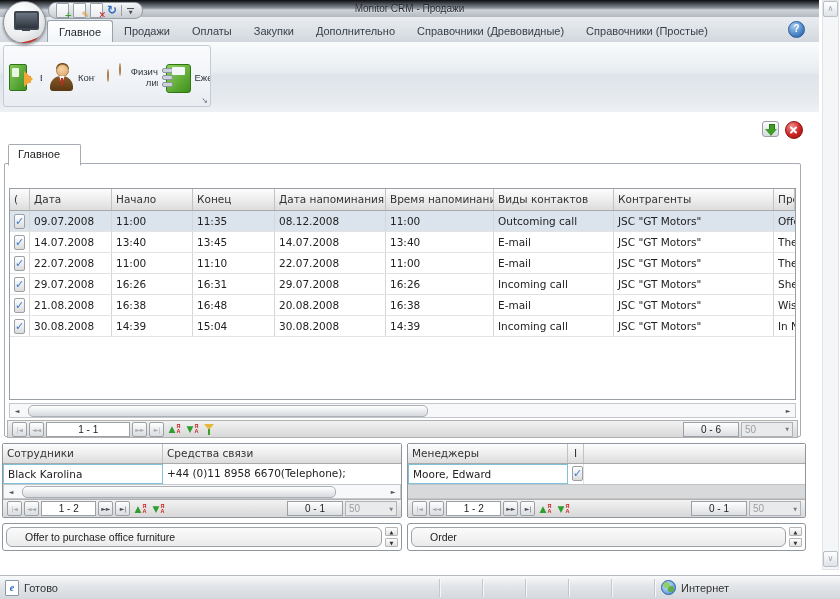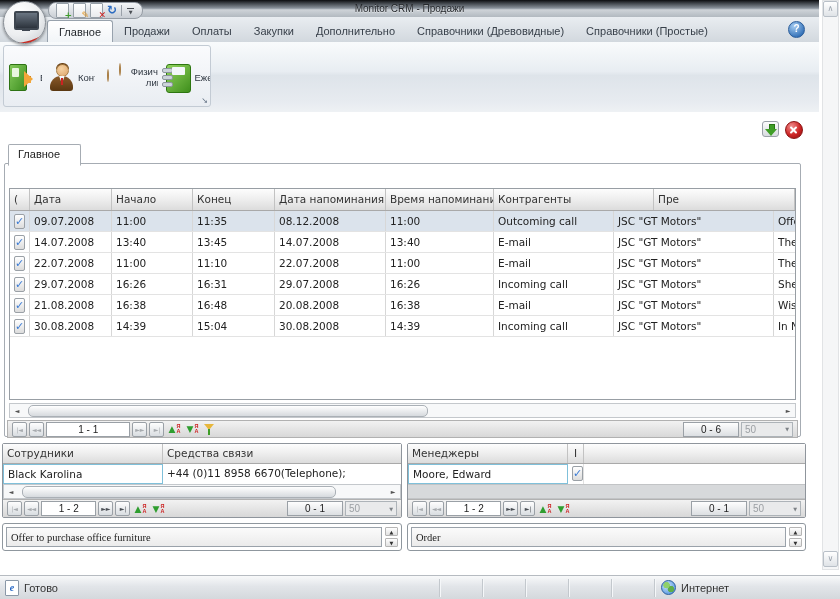--- a/index.html
+++ b/index.html
@@ -176,23 +176,23 @@
   .panel .hsb{position:static;flex:none}
   .panel .hsb .thumb{left:4px;width:312px}
   .graystrip{height:13px;background:#d7d9db;border-top:1px solid #c2c4c6;border-bottom:1px solid #c2c4c6;flex:none}
   .panel .pager{position:static;flex:1;border:none;border-top:1px solid #b1b1b1}
 
   
   .tbox{position:absolute;top:411px;height:28px;border:1px solid #8f979e;border-radius:3px;background:#fff;
     box-sizing:border-box;display:flex;align-items:center;padding:3px 3px}
   .tbox.left{left:2px;width:400px}
   .tbox.right{left:407px;width:399px}
-  .tfield{flex:1;height:20px;border:1px solid #9aa2aa;border-radius:0;background:linear-gradient(#fbfbfb,#ebebeb);
-    font-size:10.5px;line-height:19px;padding:0 4px;color:#222;overflow:hidden;white-space:nowrap;
-    font-family:Liberation Serif, serif;box-sizing:border-box}
+  .tfield{flex:1;height:20px;border:1px solid #9aa2aa;border-radius:6px;background:linear-gradient(#fbfbfb,#ebebeb);
+    font-size:10.5px;line-height:19px;padding:0 18px;color:#222;overflow:hidden;white-space:nowrap;
+    font-family:Liberation Sans, sans-serif;box-sizing:border-box}
   .spin{width:13px;margin-left:3px;display:flex;flex-direction:column;gap:2px;flex:none}
   .spin .sb{height:9px;background:linear-gradient(#ffffff,#e2e2e2);border:1px solid #b5b5b5;border-radius:1px;
     font-size:5px;color:#333;text-align:center;line-height:8px;box-sizing:border-box}
 
   
   .vsb{position:absolute;left:822px;top:0;width:17px;height:570px;background:#f5f6f7;border:1px solid #e1e3e5;box-sizing:border-box}
   .vbtn{position:absolute;left:0px;width:15px;height:16px;border:1px solid #b9c0c8;border-radius:2px;box-sizing:border-box;
     background:linear-gradient(#ffffff,#dfe3e7);color:#9aa2ac;font-size:8px;text-align:center;line-height:14px}
   .vbtn.up{top:0px}.vbtn.down{top:550px}
 
@@ -318,20 +318,21 @@
     <div class="main-container">
 
       <div class="cgrid">
         <div class="ghead">
           <span class="gc c0">(</span>
           <span class="gc c1">Дата</span>
           <span class="gc c2">Начало</span>
           <span class="gc c3">Конец</span>
           <span class="gc c4">Дата напоминания</span>
           <span class="gc c5">Время напоминания</span>
+          <span class="gc c6">Виды контактов</span>
           <span class="gc c7">Контрагенты</span>
           <span class="gc c8">Пре</span>
         </div>
 
         <div class="grow sel">
           <span class="gc c0"><span class="cb">✓</span></span>
           <span class="gc c1">09.07.2008</span>
           <span class="gc c2">11:00</span>
           <span class="gc c3">11:35</span>
           <span class="gc c4">08.12.2008</span>

